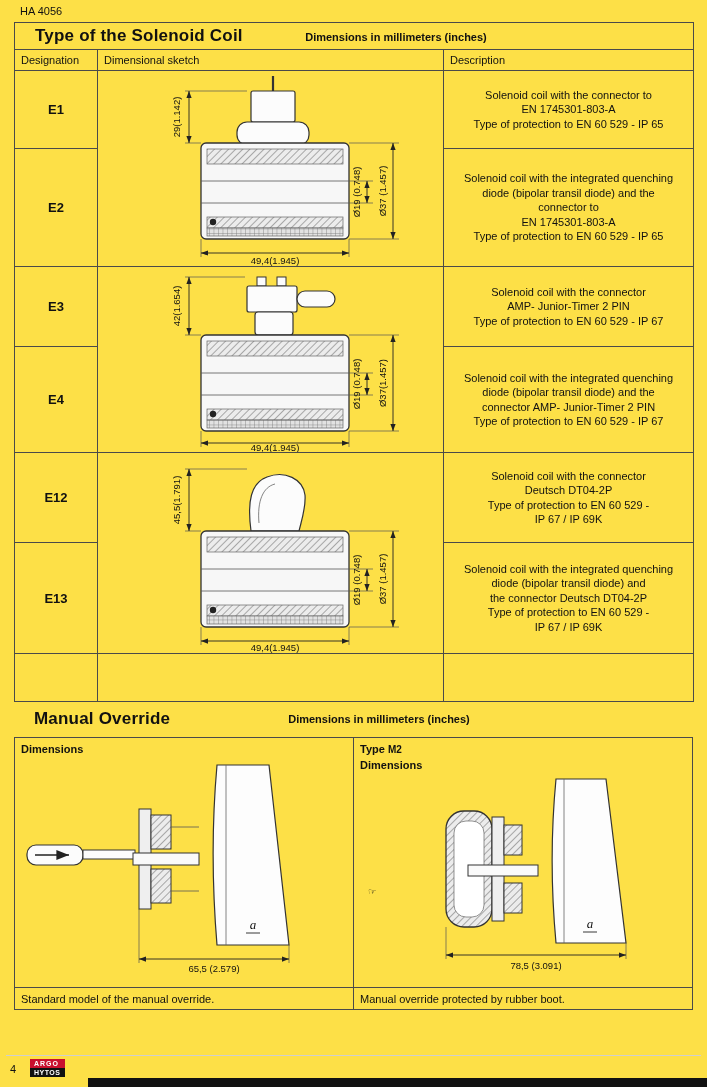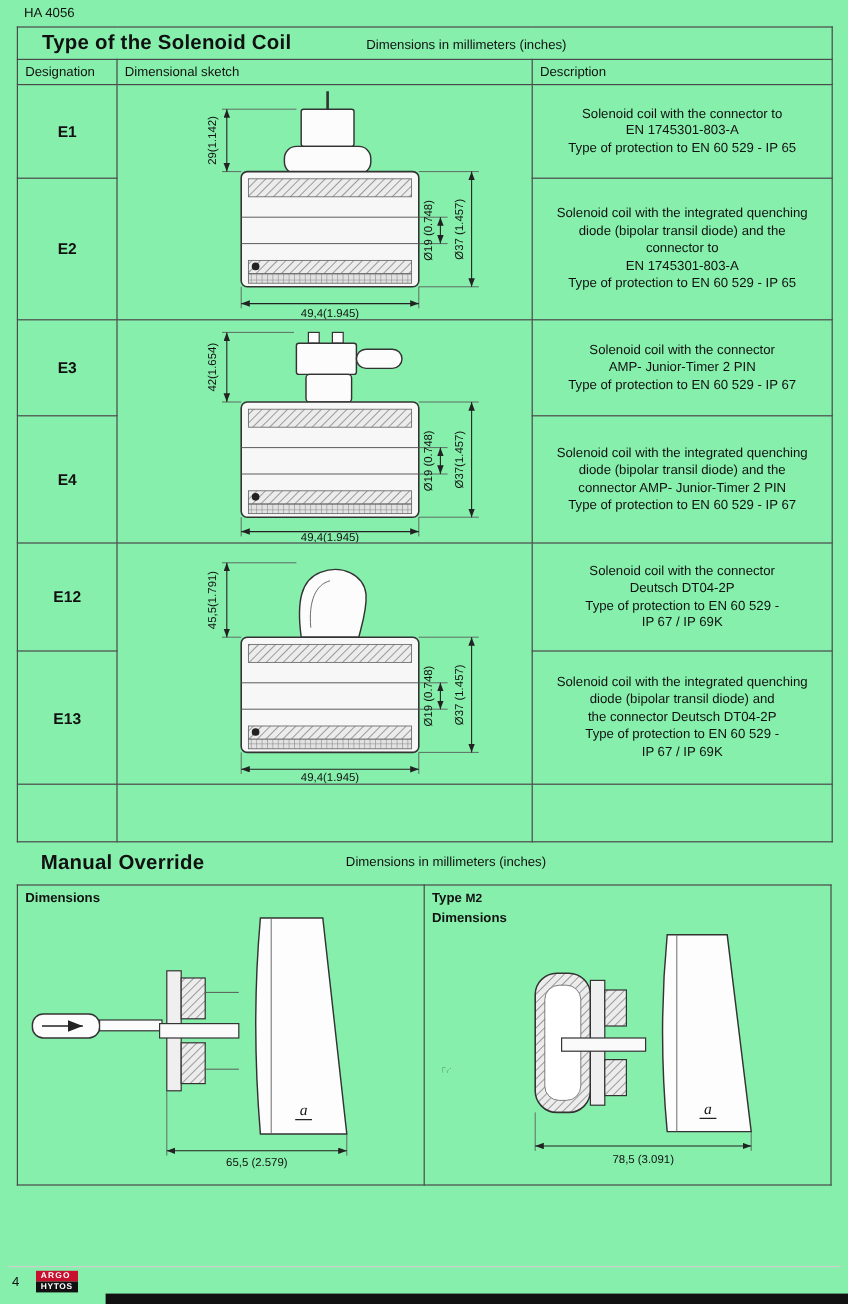--- a/index.html
+++ b/index.html
@@ -1,28 +1,28 @@
 <!DOCTYPE html>
 <html><head>
 <meta charset="utf-8">
 <style>
   * { box-sizing: border-box; margin: 0; padding: 0; }
   html,body { background:#fff; }
   .page {
-    width:707px; height:1087px; background:#86efac; position:relative; overflow:hidden;
+    width:707px; height:1087px; background:#fde047; position:relative; overflow:hidden;
     font-family:"Liberation Sans", sans-serif; color:#111;
   }
   .doc-ref { position:absolute; top:5px; left:20px; font-size:11px; }
 
   table { border-collapse:collapse; table-layout:fixed; }
   .sol-table { position:absolute; top:22px; left:14px; width:679px; }
   .sol-table td { border:1px solid #4a4a4a; vertical-align:middle; }
   .title-row td { height:27px; padding-left:20px; vertical-align:middle; }
   .big-title { font-size:17px; font-weight:bold; letter-spacing:0.2px; }
-  .units { font-size:11px; margin-left:58px; font-weight:normal; }
+  .units { font-size:11px; margin-left:58px; font-weight:bold; }
   .head-row td { height:21px; font-size:11px; padding-left:6px; }
   .col-des { width:83px; }
   .col-sk  { width:346px; }
   .col-dsc { width:250px; }
   .des { text-align:center; font-weight:bold; font-size:13px;margin-top:20px; }
   .sk  { text-align:left; padding:0; }
   .dsc { font-size:11px; text-align:center; white-space:pre-line; line-height:1.32; padding:0 6px; }
   .rh-e1 td { height:78px; } .rh-e2 td { height:117px; }
   .rh-e3 td { height:80px; } .rh-e4 td { height:105px; }
   .rh-e12 td { height:90px; } .rh-e13 td { height:110px; }
@@ -367,20 +367,24 @@
           </g>
           <g>
             <line class="ext" x1="86" y1="154" x2="86" y2="186"></line>
             <line class="ext" x1="266" y1="170" x2="266" y2="186"></line>
             <line class="dim" x1="86" y1="182" x2="266" y2="182" marker-start="url(#ar5)" marker-end="url(#ar5)"></line>
             <text x="176" y="196" text-anchor="middle">78,5 (3.091)</text>
           </g>
         </svg>
       </td>
     </tr>
+    <tr class="mo-caption">
+      <td>Standard model of the manual override.</td>
+      <td>Manual override protected by rubber boot.</td>
+    </tr>
   </tbody>
     </table>
 
   <div class="footer">
     <div class="footer-rule"></div>
     <span class="pageno">4</span>
     <div class="logo">
       <span class="logo-argo">ARGO</span>
       <span class="logo-hytos">HYTOS</span>
     </div>

